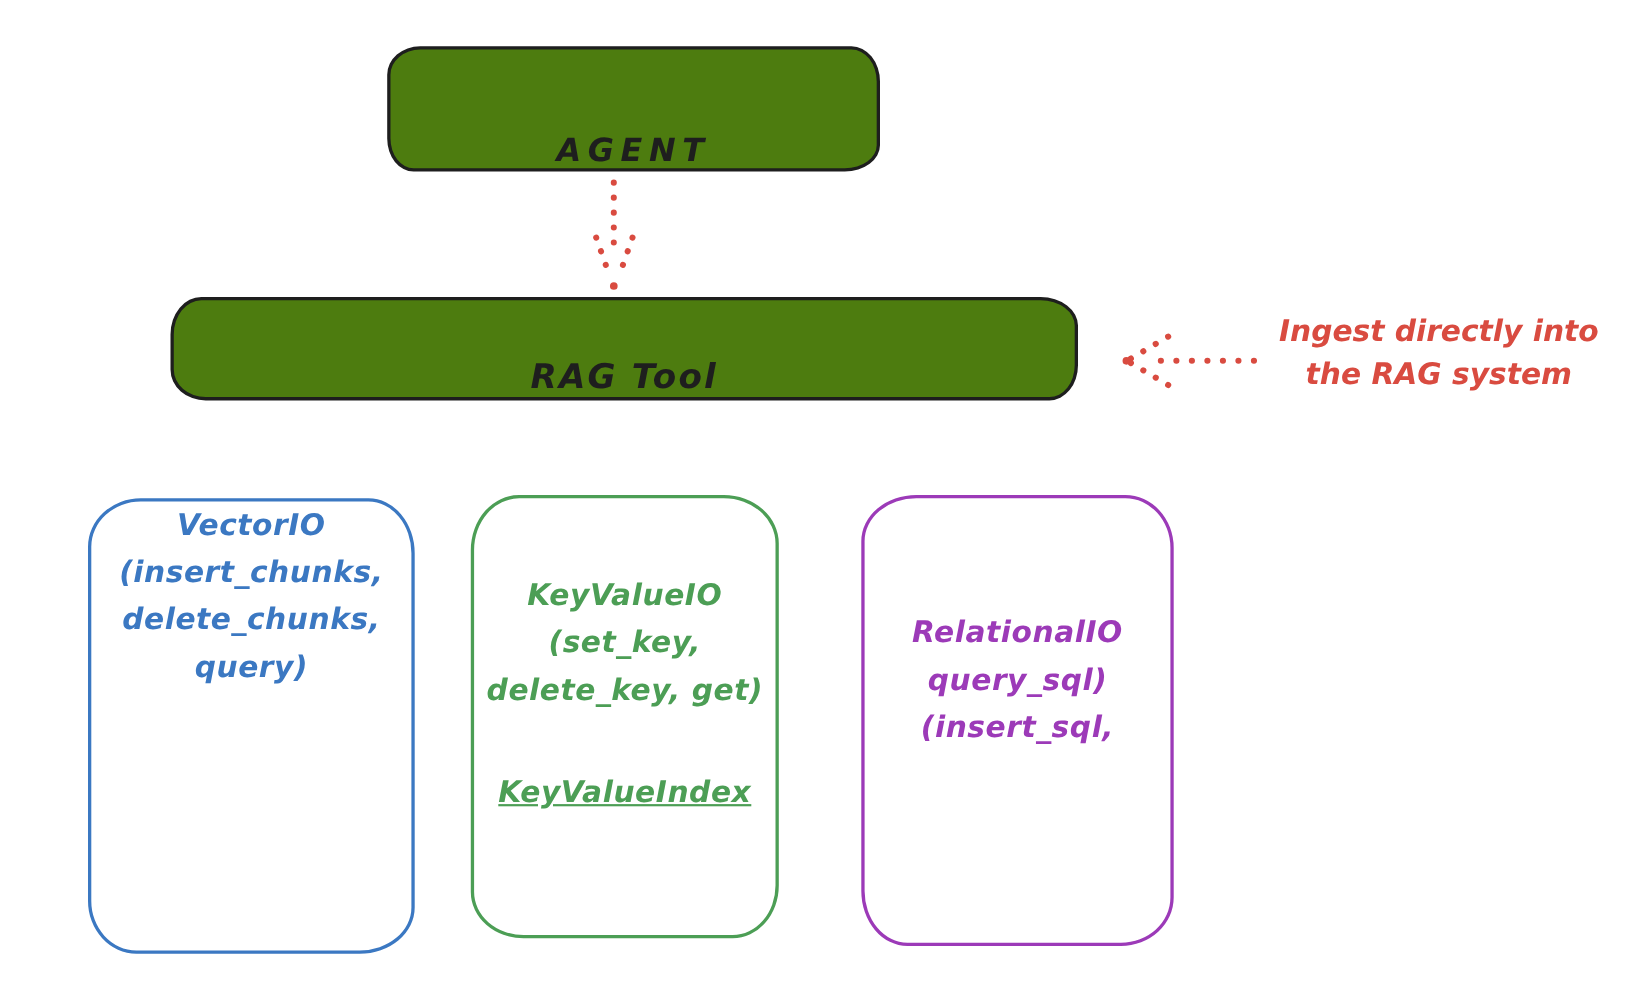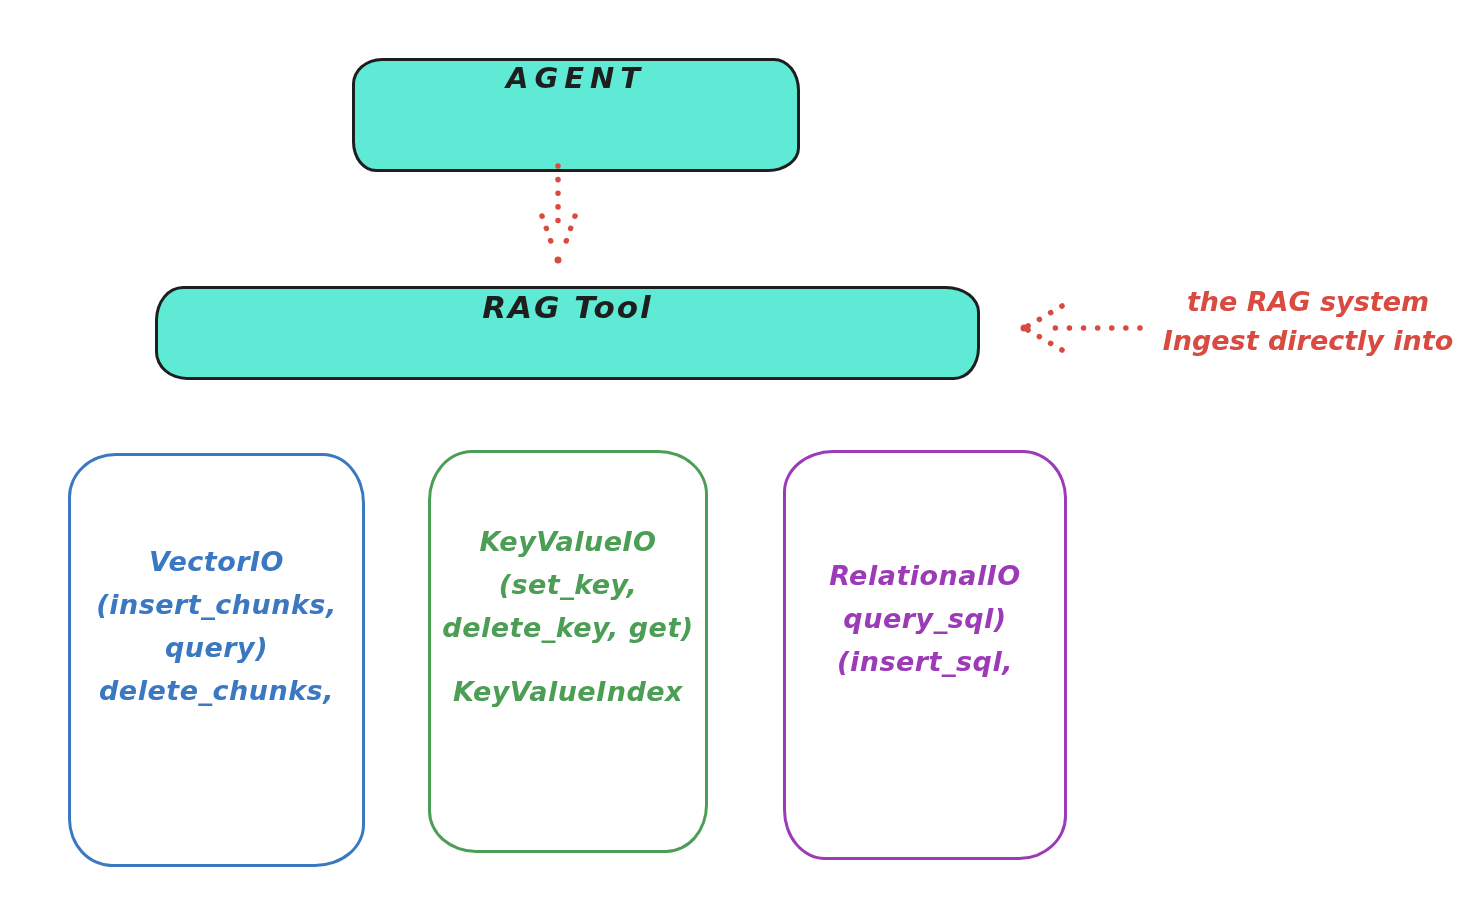--- a/index.html
+++ b/index.html
@@ -7,26 +7,25 @@
   .canvas {
     position: relative;
     width: 1484px;
     height: 910px;
     background: #ffffff;
     overflow: hidden;
     font-family: "DejaVu Sans", sans-serif;
   }
   .sketch-box {
     position: absolute;
-    background: #5eead4;
+    background: #4d7c0f;
     border: 3.5px solid #1e1e1e;
     display: flex;
-    align-items: flex-start;
+    align-items: flex-end;
     justify-content: center;
-    margin-top: 16px;
   }
   .agent-box {
     left: 352px; top: 42px; width: 448px; height: 114px;
     border-radius: 30px 26px 32px 24px / 26px 32px 24px 30px;
   }
   .agent-label {
     font-size: 29px;
     font-weight: bold;
     letter-spacing: 6px;
     color: #1e1e1e;
@@ -51,38 +50,37 @@
     text-align: center;
   }
   .storage-box .line {
     font-size: 27px;
     font-weight: bold;
     line-height: 43px;
     letter-spacing: 0.5px;
     font-style: italic;
   }
   .box-blue {
-    left: 68px; top: 453px; width: 297px; height: 414px;
+    left: 80px; top: 453px; width: 297px; height: 414px;
     border-color: #3b78c2; color: #3b78c2;
     border-radius: 48px 42px 50px 44px / 44px 50px 42px 48px;
-    padding-top: 84px;
   }
   .box-green {
     left: 428px; top: 450px; width: 280px; height: 403px;
     border-color: #4c9e55; color: #4c9e55;
     border-radius: 44px 50px 42px 48px / 50px 44px 48px 42px;
     padding-top: 67px;
   }
   .box-purple {
     left: 783px; top: 450px; width: 284px; height: 410px;
     border-color: #9c3ab8; color: #9c3ab8;
     border-radius: 50px 44px 48px 42px / 42px 48px 44px 50px;
     padding-top: 101px;
   }
-  .index-label { margin-top: 21px; }
+  .index-label { margin-top: 50px; text-decoration: underline; }
   .annotation {
     position: absolute;
     left: 1140px; top: 282px; width: 336px;
     text-align: center;
     color: #d94b40;
     font-size: 27px;
     font-weight: bold;
     line-height: 39px;
     font-style: italic;
   }
@@ -115,29 +113,29 @@
   <svg class="arrow-svg arrow-h" width="135" height="65" viewBox="0 0 135 65">
     <g stroke="#d94b40" stroke-width="5.5" stroke-linecap="round" fill="none">
       <path d="M125,33 L38,33" stroke-dasharray="0.1 14"></path>
       <path d="M47,11 L13,31" stroke-dasharray="0.1 13"></path>
       <path d="M47,55 L13,35" stroke-dasharray="0.1 13"></path>
     </g>
     <circle cx="9" cy="33" r="3.5" fill="#d94b40"></circle>
   </svg>
 
   <div class="annotation">
+    <div>Ingest directly into</div>
     <div>the RAG system</div>
-    <div>Ingest directly into</div>
   </div>
 
   <div class="storage-box box-blue">
     <div class="line">VectorIO</div>
     <div class="line">(insert_chunks,</div>
+    <div class="line">delete_chunks,</div>
     <div class="line">query)</div>
-    <div class="line">delete_chunks,</div>
   </div>
 
   <div class="storage-box box-green">
     <div class="line">KeyValueIO</div>
     <div class="line">(set_key,</div>
     <div class="line">delete_key, get)</div>
     <div class="line index-label">KeyValueIndex</div>
   </div>
 
   <div class="storage-box box-purple">

